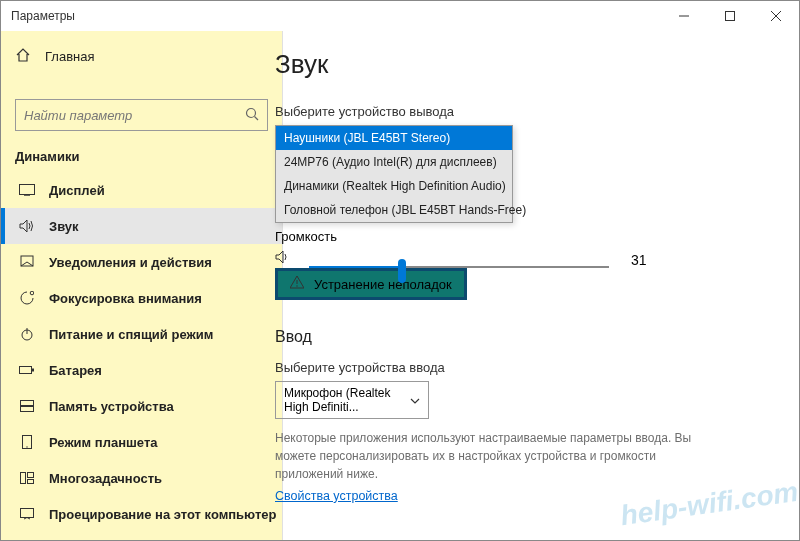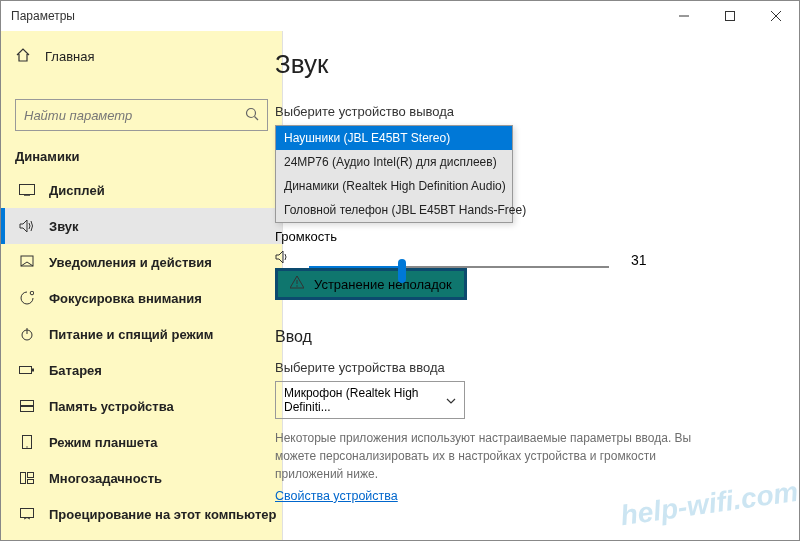--- a/index.html
+++ b/index.html
@@ -28,21 +28,21 @@
 .under-dd { position: absolute; top: 161px; left: 280px; font-size: 12.5px; color: #6e6e6e; line-height: 1.5; }
 .arrow { position: absolute; top: 143px; left: 422px; pointer-events: none; }
 .vol-label { font-size: 13px; margin-top: 110px; margin-bottom: 6px; }
 .vol-row { display: flex; align-items: flex-end; gap: 10px; }
 .vol-row .track { flex: 1; height: 2px; background: #888; position: relative; max-width: 300px; margin-left: 8px; }
 .vol-row .fill { position: absolute; left: 0; top: 0; height: 2px; background: #0078d7; }
 .vol-row .thumb { position: absolute; top: -7px; width: 8px; height: 24px; background: #0078d7; border-radius: 4px; }
 .vol-num { font-size: 14px; margin-left: 12px; }
 .troubleshoot-btn { display: inline-flex; align-items: center; gap: 10px; background: #0f766e; border: 3px solid #0c4a6e; padding: 5px 12px; font-size: 13px; }
 h2 { font-size: 16px; font-weight: 400; margin-top: 28px; color: #222; }
-.input-dd { width: 190px; border: 1px solid #999; padding: 4px 8px; font-size: 12px; display: flex; align-items: center; justify-content: space-between; margin-top: 4px; }
+.input-dd { width: 154px; border: 1px solid #999; padding: 4px 8px; font-size: 12px; display: flex; align-items: center; justify-content: space-between; margin-top: 4px; }
 .desc { font-size: 12px; color: #6e6e6e; margin-top: 10px; line-height: 1.5; max-width: 420px; }
 .link { color: #0066cc; font-size: 12.5px; margin-top: 6px; display: inline-block; }
 .watermark { position: absolute; right: 0; bottom: 20px; font-size: 28px; color: rgba(51,153,204,0.25); font-style: italic; font-weight: bold; transform: rotate(-8deg); white-space: nowrap; pointer-events: none; }
 </style>
 </head>
 <body>
 
 <div class="titlebar">
   <span>Параметры</span>
   <div class="titlebar-controls">

